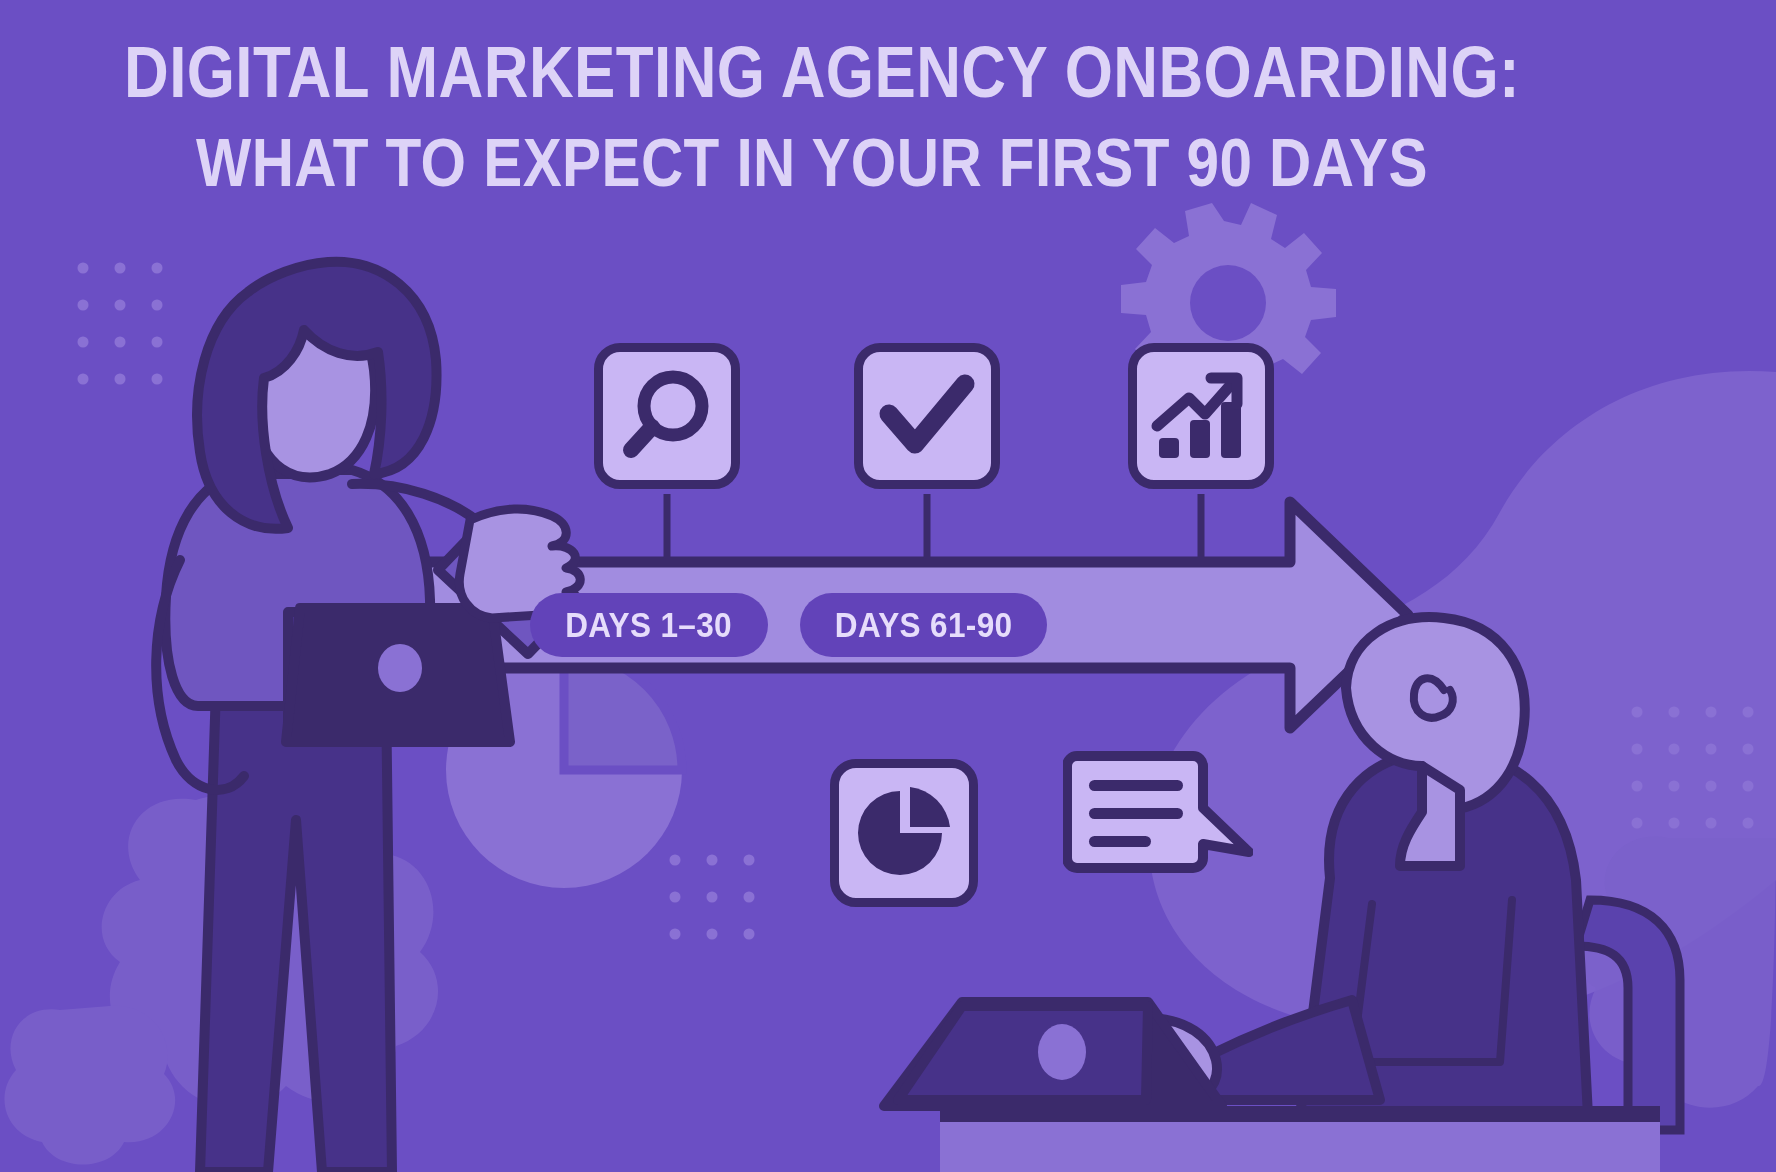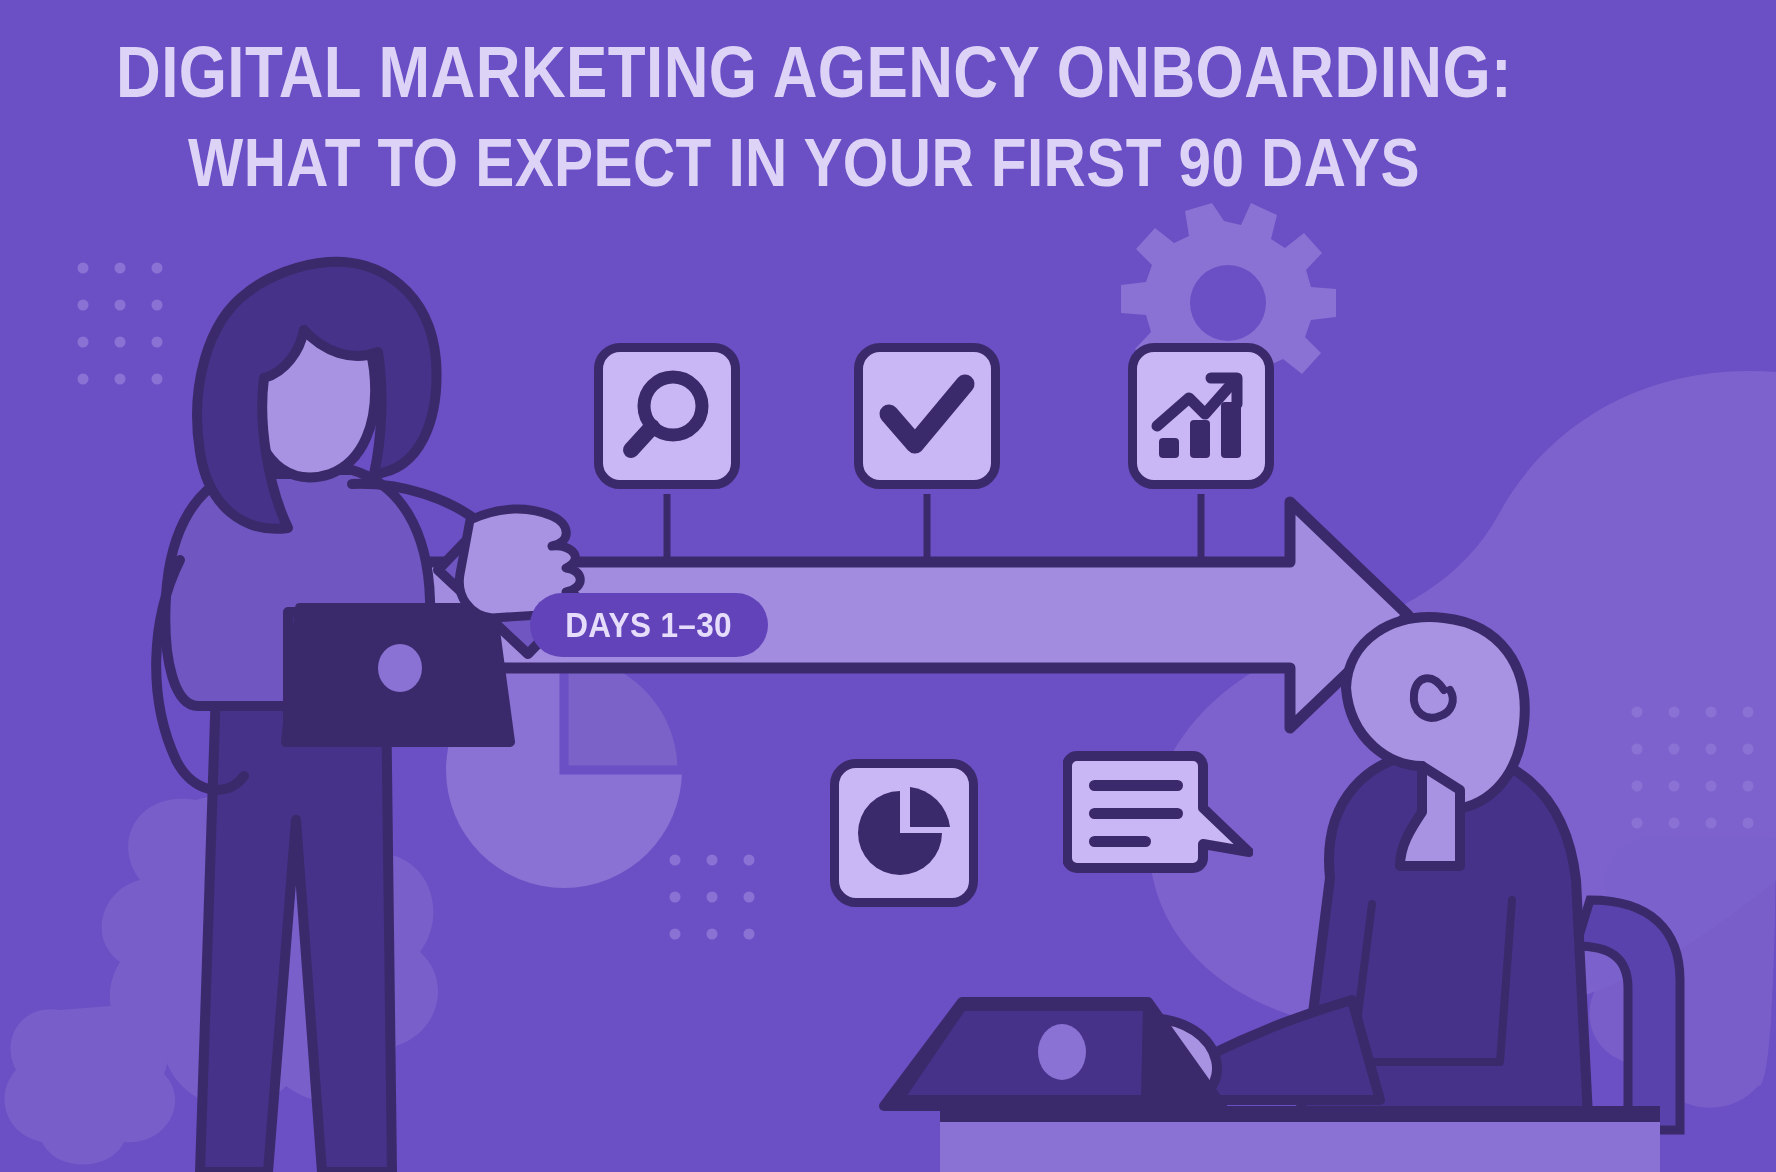--- a/index.html
+++ b/index.html
@@ -11,21 +11,21 @@
     position:relative;
     width:1776px;height:1172px;
     overflow:hidden;
     background:#6b4fc4;
   }
   .layer{position:absolute;inset:0;}
   svg.layer{width:1776px;height:1172px;display:block;}
 
   
   #title-block{
-    position:absolute;left:4px;top:36px;width:1600px;
+    position:absolute;left:12px;top:36px;width:1600px;
     text-align:center;
     z-index:40;
     pointer-events:none;
   }
   .title-line{
     color:#ddd3f7;
     font-weight:700;
     line-height:1.0;
     letter-spacing:0.5px;
     text-transform:uppercase;
@@ -313,20 +313,23 @@
       <rect x="26" y="32" width="94" height="11" rx="5.5" fill="#3b2a6b"></rect>
       <rect x="26" y="60" width="94" height="11" rx="5.5" fill="#3b2a6b"></rect>
       <rect x="26" y="88" width="62" height="11" rx="5.5" fill="#3b2a6b"></rect>
     </svg>
   </div>
 
   <div id="pill-row">
     <div class="pill" id="pill-0">
       <span class="pill-label">DAYS 1–30</span>
     </div>
+    <div class="pill" id="pill-2">
+      <span class="pill-label">DAYS 61-90</span>
+    </div>
   </div>
 
   <div id="title-block">
     <div class="title-line" id="title-line-1">DIGITAL MARKETING AGENCY ONBOARDING:</div>
     <div class="title-line" id="title-line-2">WHAT TO EXPECT IN YOUR FIRST 90 DAYS</div>
   </div>
 
 </div>
 
 </body></html>

